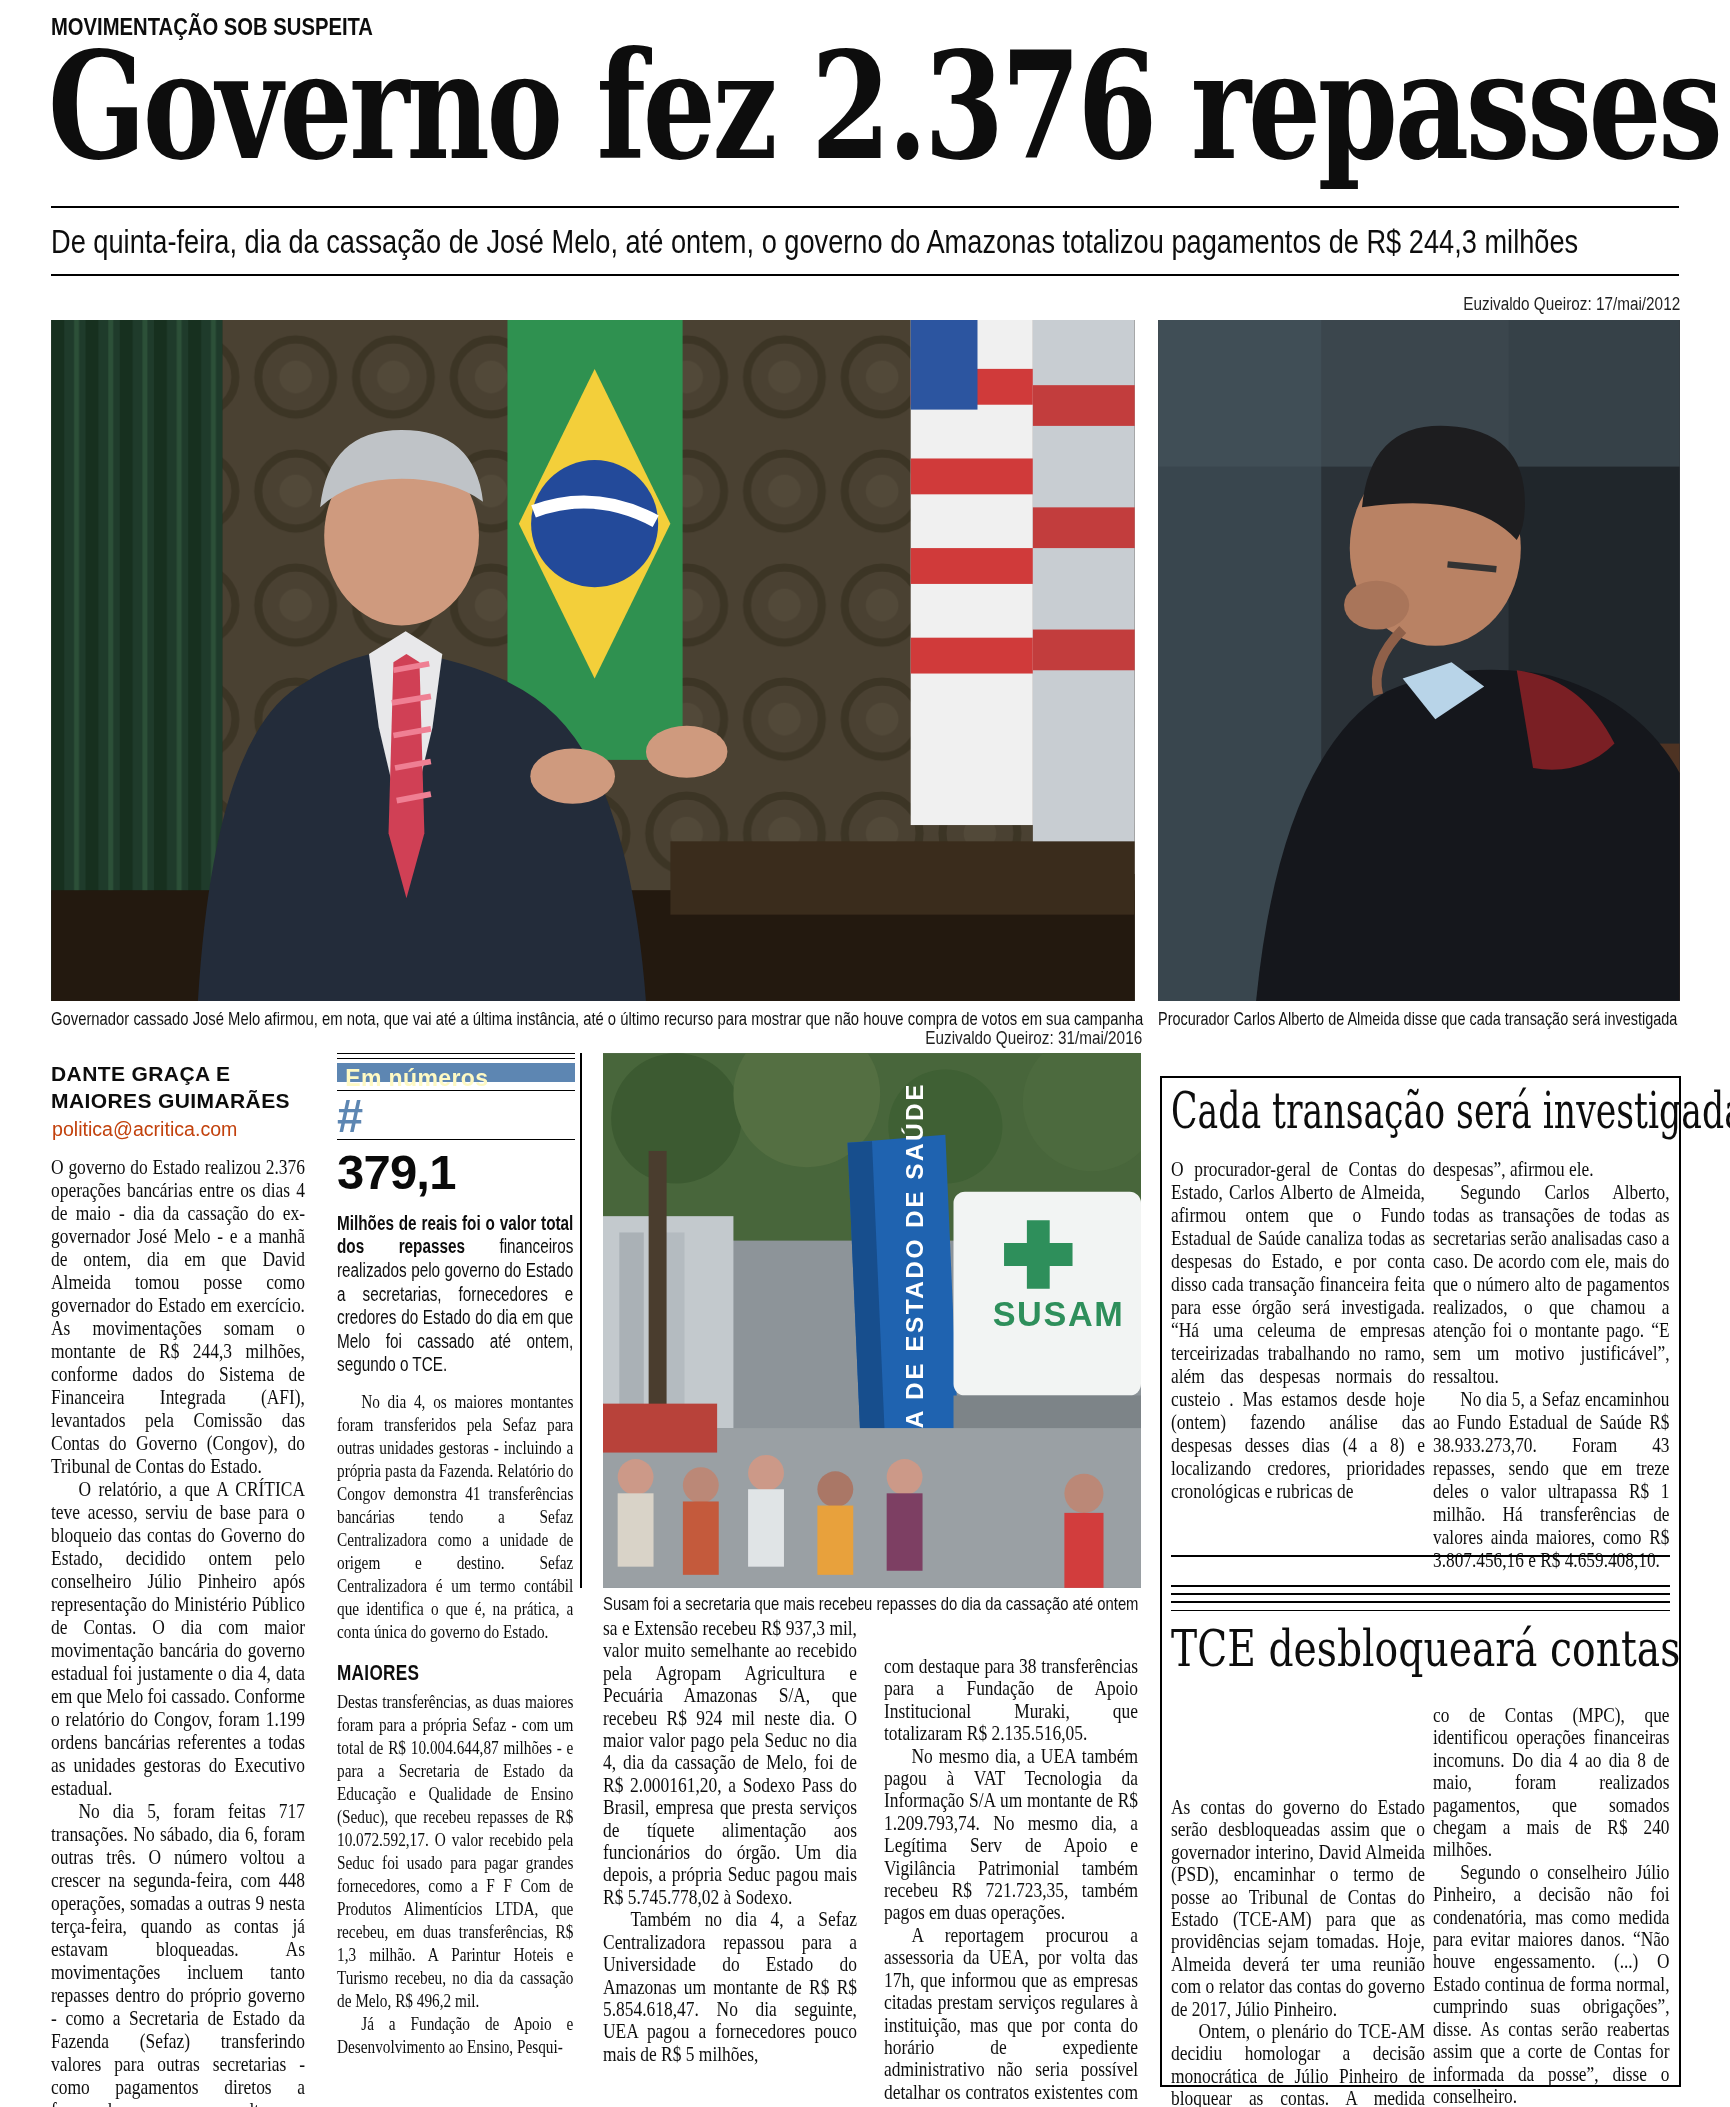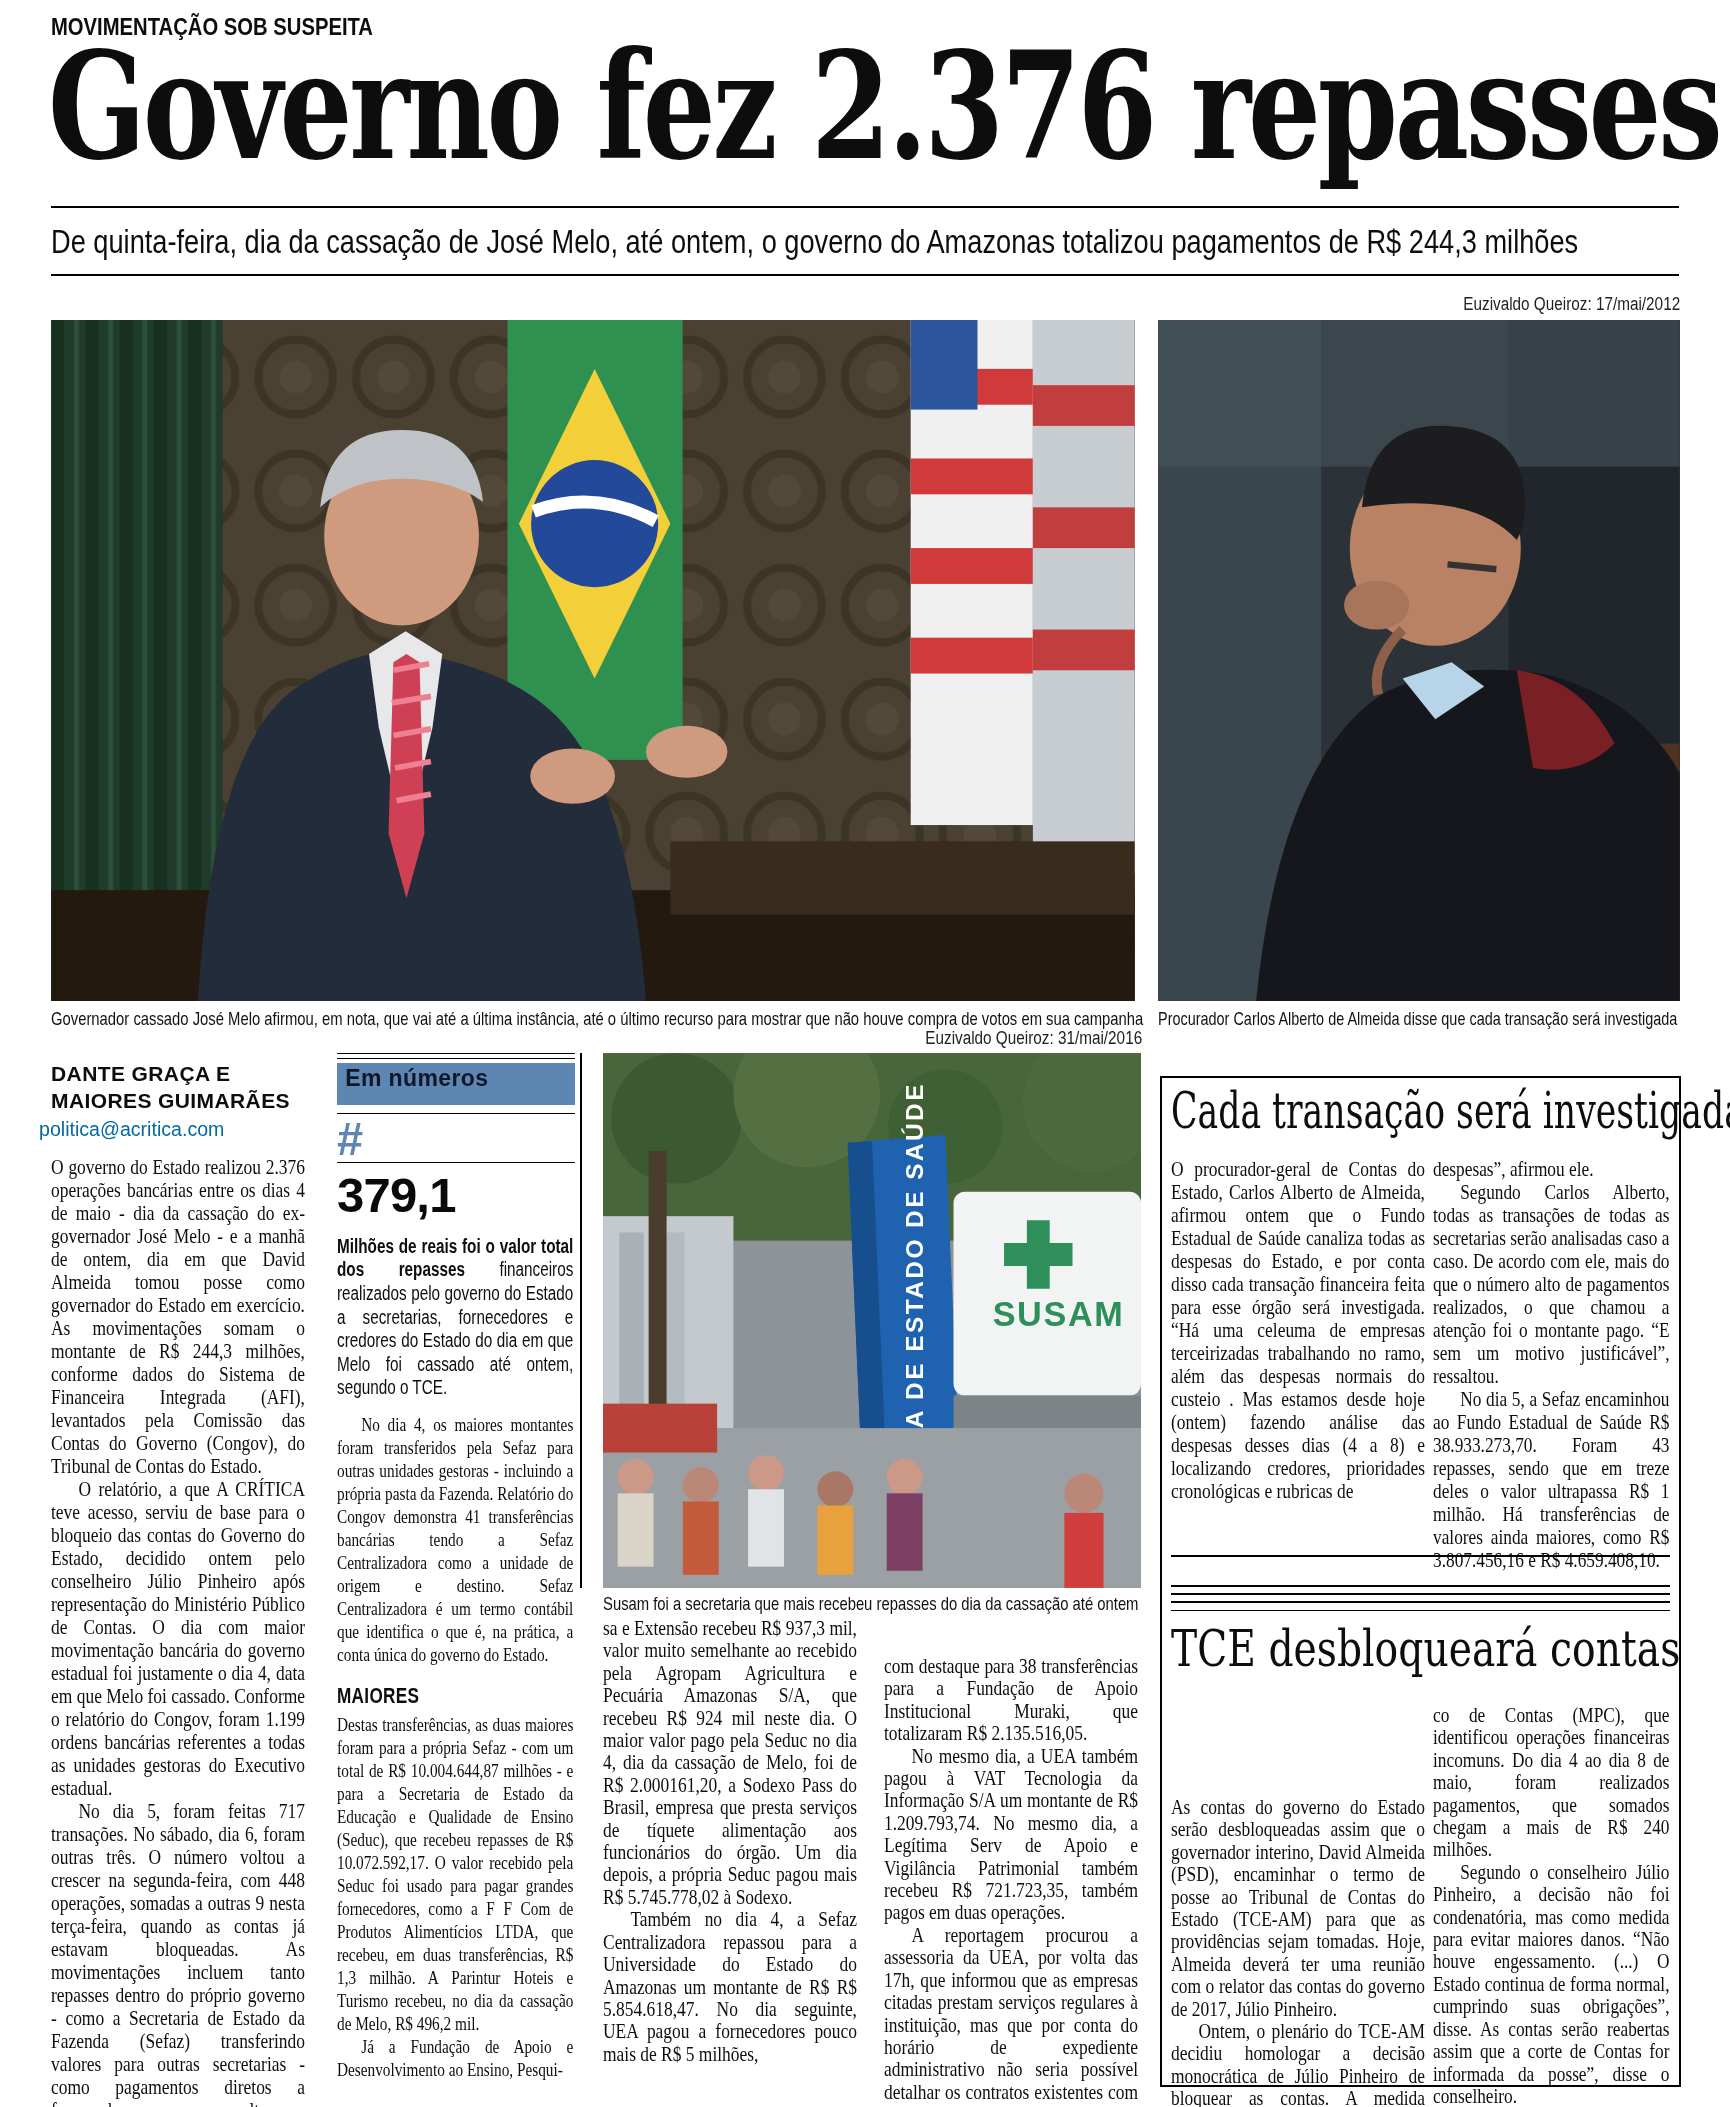--- a/index.html
+++ b/index.html
@@ -34,26 +34,26 @@
   
   .body-col{text-align:justify;}
   .body-col .inner{width:306px;transform:scaleX(.83);transform-origin:0 0;
         font:400 21px/23px "Liberation Serif",serif;}
   .body-col p{margin:0;}
   .body-col p.ind{text-indent:33px;}
   .lh-tight .inner{font-size:21px;line-height:22.4px;}
 
   
   #byline-authors{left:51px;top:1060px;width:261px;font:bold 21px/27px "Liberation Sans",sans-serif;letter-spacing:0.4px;}
-  #byline-email{left:39px;top:1118px;font:400 19.6px/23px "Liberation Sans",sans-serif;color:#0369a1;}
+  #byline-email{left:52px;top:1118px;font:400 19.6px/23px "Liberation Sans",sans-serif;color:#c2410c;}
 
   
   #numbox{left:337px;top:1053px;width:238px;}
   .box-double{height:4.1px;border-top:1.6px solid #000;border-bottom:0.8px solid #000;}
-  .box-bar{margin-top:4.1px;height:42px;background:#5d86b2;color:#0f172a;
+  .box-bar{margin-top:4.1px;height:19px;background:#5d86b2;color:#fef9c3;
            font:bold 23px/30px "Liberation Sans",sans-serif;padding-left:8.2px;letter-spacing:0.4px;}
   .box-rule{border-top:1.6px solid #000;margin-top:8.2px;}
   .box-hash{color:#5d86b2;font:bold 47px/41px "Liberation Sans",sans-serif;margin-top:3.3px;}
   .box-rule2{border-top:1.6px solid #000;margin-top:3.3px;}
   .box-number{font:bold 49px/49px "Liberation Sans",sans-serif;letter-spacing:-0.8px;margin-top:8.2px;color:#0a0a0a;}
   .box-inner{width:303px;transform:scaleX(.78);transform-origin:0 0;margin-top:14.7px;text-align:justify;}
   .box-lead{font:400 19.6px/23.6px "Liberation Sans",sans-serif;}
   .box-lead b{font-weight:bold;}
   .box-serif{font:400 19.6px/23px "Liberation Serif",serif;margin:0;}
   .box-serif.mt{margin-top:13px;}

